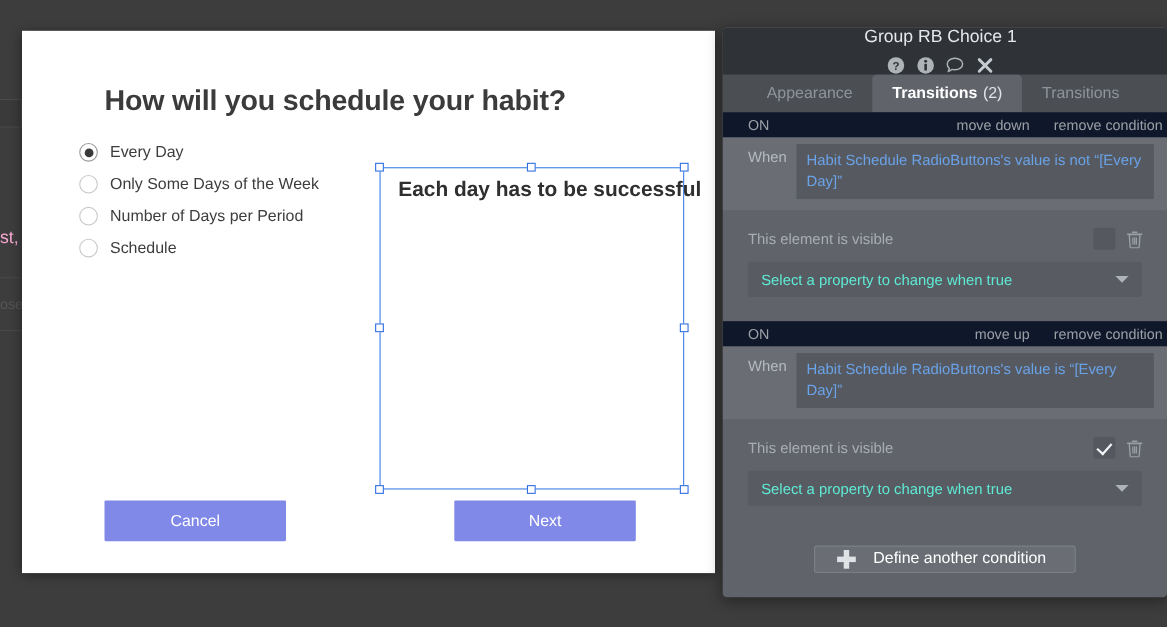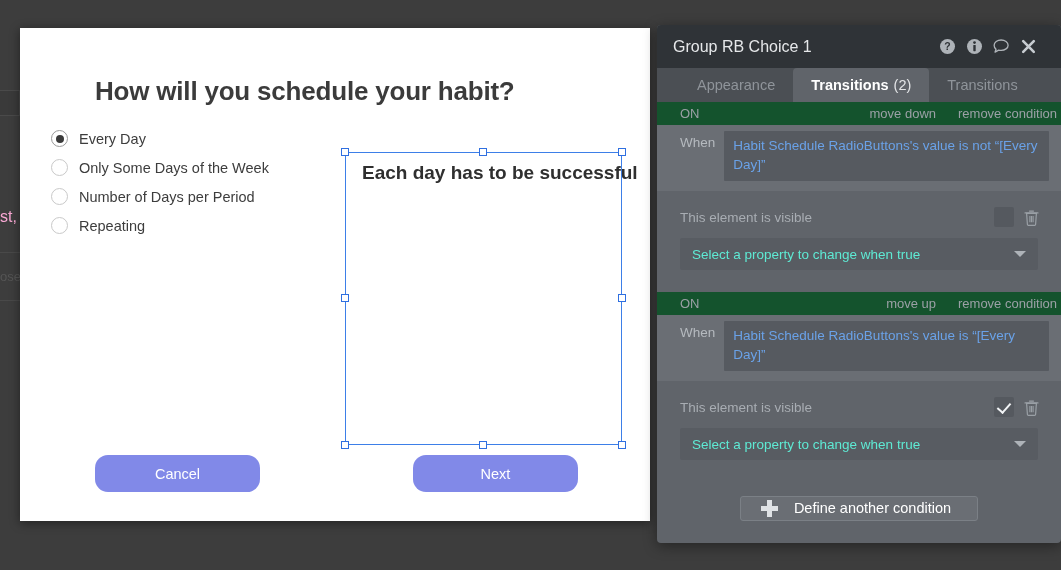--- a/index.html
+++ b/index.html
@@ -39,21 +39,21 @@
   }
   .modal-title {
     position: absolute;
     left: 75px; top: 48px;
     font-size: 26px;
     font-weight: bold;
     color: #3b3b3b;
     letter-spacing: -.2px;
   }
 
-  .radio-group { position: absolute; left: 31px; top: 97px; }
+  .radio-group { position: absolute; left: 52px; top: 97px; }
   .radio-row {
     display: flex; align-items: center;
     height: 27px; margin-bottom: 2px;
   }
   .radio-mark {
     width: 17px; height: 17px; border-radius: 50%;
     border: 1px solid #c9c9c9; background: #fff;
     position: relative; flex: 0 0 auto;
     margin-right: 11px;
   }
@@ -93,21 +93,21 @@
   .h-bc { left: 50%; margin-left: -5px; bottom: -5px; }
   .h-br { right: -5px; bottom: -5px; }
 
   .btn-primary {
     position: absolute;
     background: #8189e8;
     color: #ffffff;
     border: none;
     font-size: 14.5px;
     font-family: "Liberation Sans", sans-serif;
-    border-radius: 13px;
+    border-radius: 1px;
     cursor: pointer;
     height: 37px;
     display: flex; align-items: center; justify-content: center;
   }
   .btn-cancel { left: 75px; top: 427px; width: 165px; }
   .btn-next   { left: 393px; top: 427px; width: 165px; }
 
   
   .panel {
     position: absolute;
@@ -116,20 +116,21 @@
     background: #60646a;
     border-radius: 4px;
     box-shadow: 0 3px 14px rgba(0,0,0,.4);
     overflow: hidden;
   }
   .panel-header {
     height: 43px;
     background: #2f3337;
     display: flex; align-items: center;
     padding: 0 24px 0 16px;
+    flex-direction: column;
   }
   .panel-title {
     color: #e6e8ea;
     font-size: 16px;
     flex: 1;
   }
   .hdr-icons { display: flex; align-items: center; gap: 10px; }
   .hdr-icon {
     width: 17px; height: 17px;
     display: flex; align-items: center; justify-content: center;
@@ -157,21 +158,21 @@
     color: #ffffff;
     font-weight: bold;
   }
   .tab.active .tab-count { font-weight: normal; color: #e2e4e6; }
 
   .panel-body { position: relative; height: 441px; }
 
   .cond-block { position: relative; }
   .cond-head {
     height: 23px;
-    background: #14532d;
+    background: #0f172a;
     display: flex; align-items: center;
     padding: 0 4px 0 23px;
     font-size: 13px;
     color: #9ba0a6;
     text-align: center;
   }
   .cond-head .on { flex: 0 0 auto; }
   .cond-head .spacer { flex: 1; }
   .cond-link {
     color: #9ba0a6; cursor: pointer; margin-left: 22px;
@@ -297,21 +298,21 @@
         <span class="radio-label">Only Some Days of the Week</span>
       </div>
 
       <div class="radio-row">
         <span class="radio-mark"></span>
         <span class="radio-label">Number of Days per Period</span>
       </div>
 
       <div class="radio-row">
         <span class="radio-mark"></span>
-        <span class="radio-label">Repeating</span>
+        <span class="radio-label">Schedule</span>
       </div>
 
     </div>
 
     <div class="sel-box">
       <div class="sel-text">Each day has to be successful</div>
       <span class="handle h-tl"></span>
       <span class="handle h-tc"></span>
       <span class="handle h-tr"></span>
       <span class="handle h-ml"></span>

